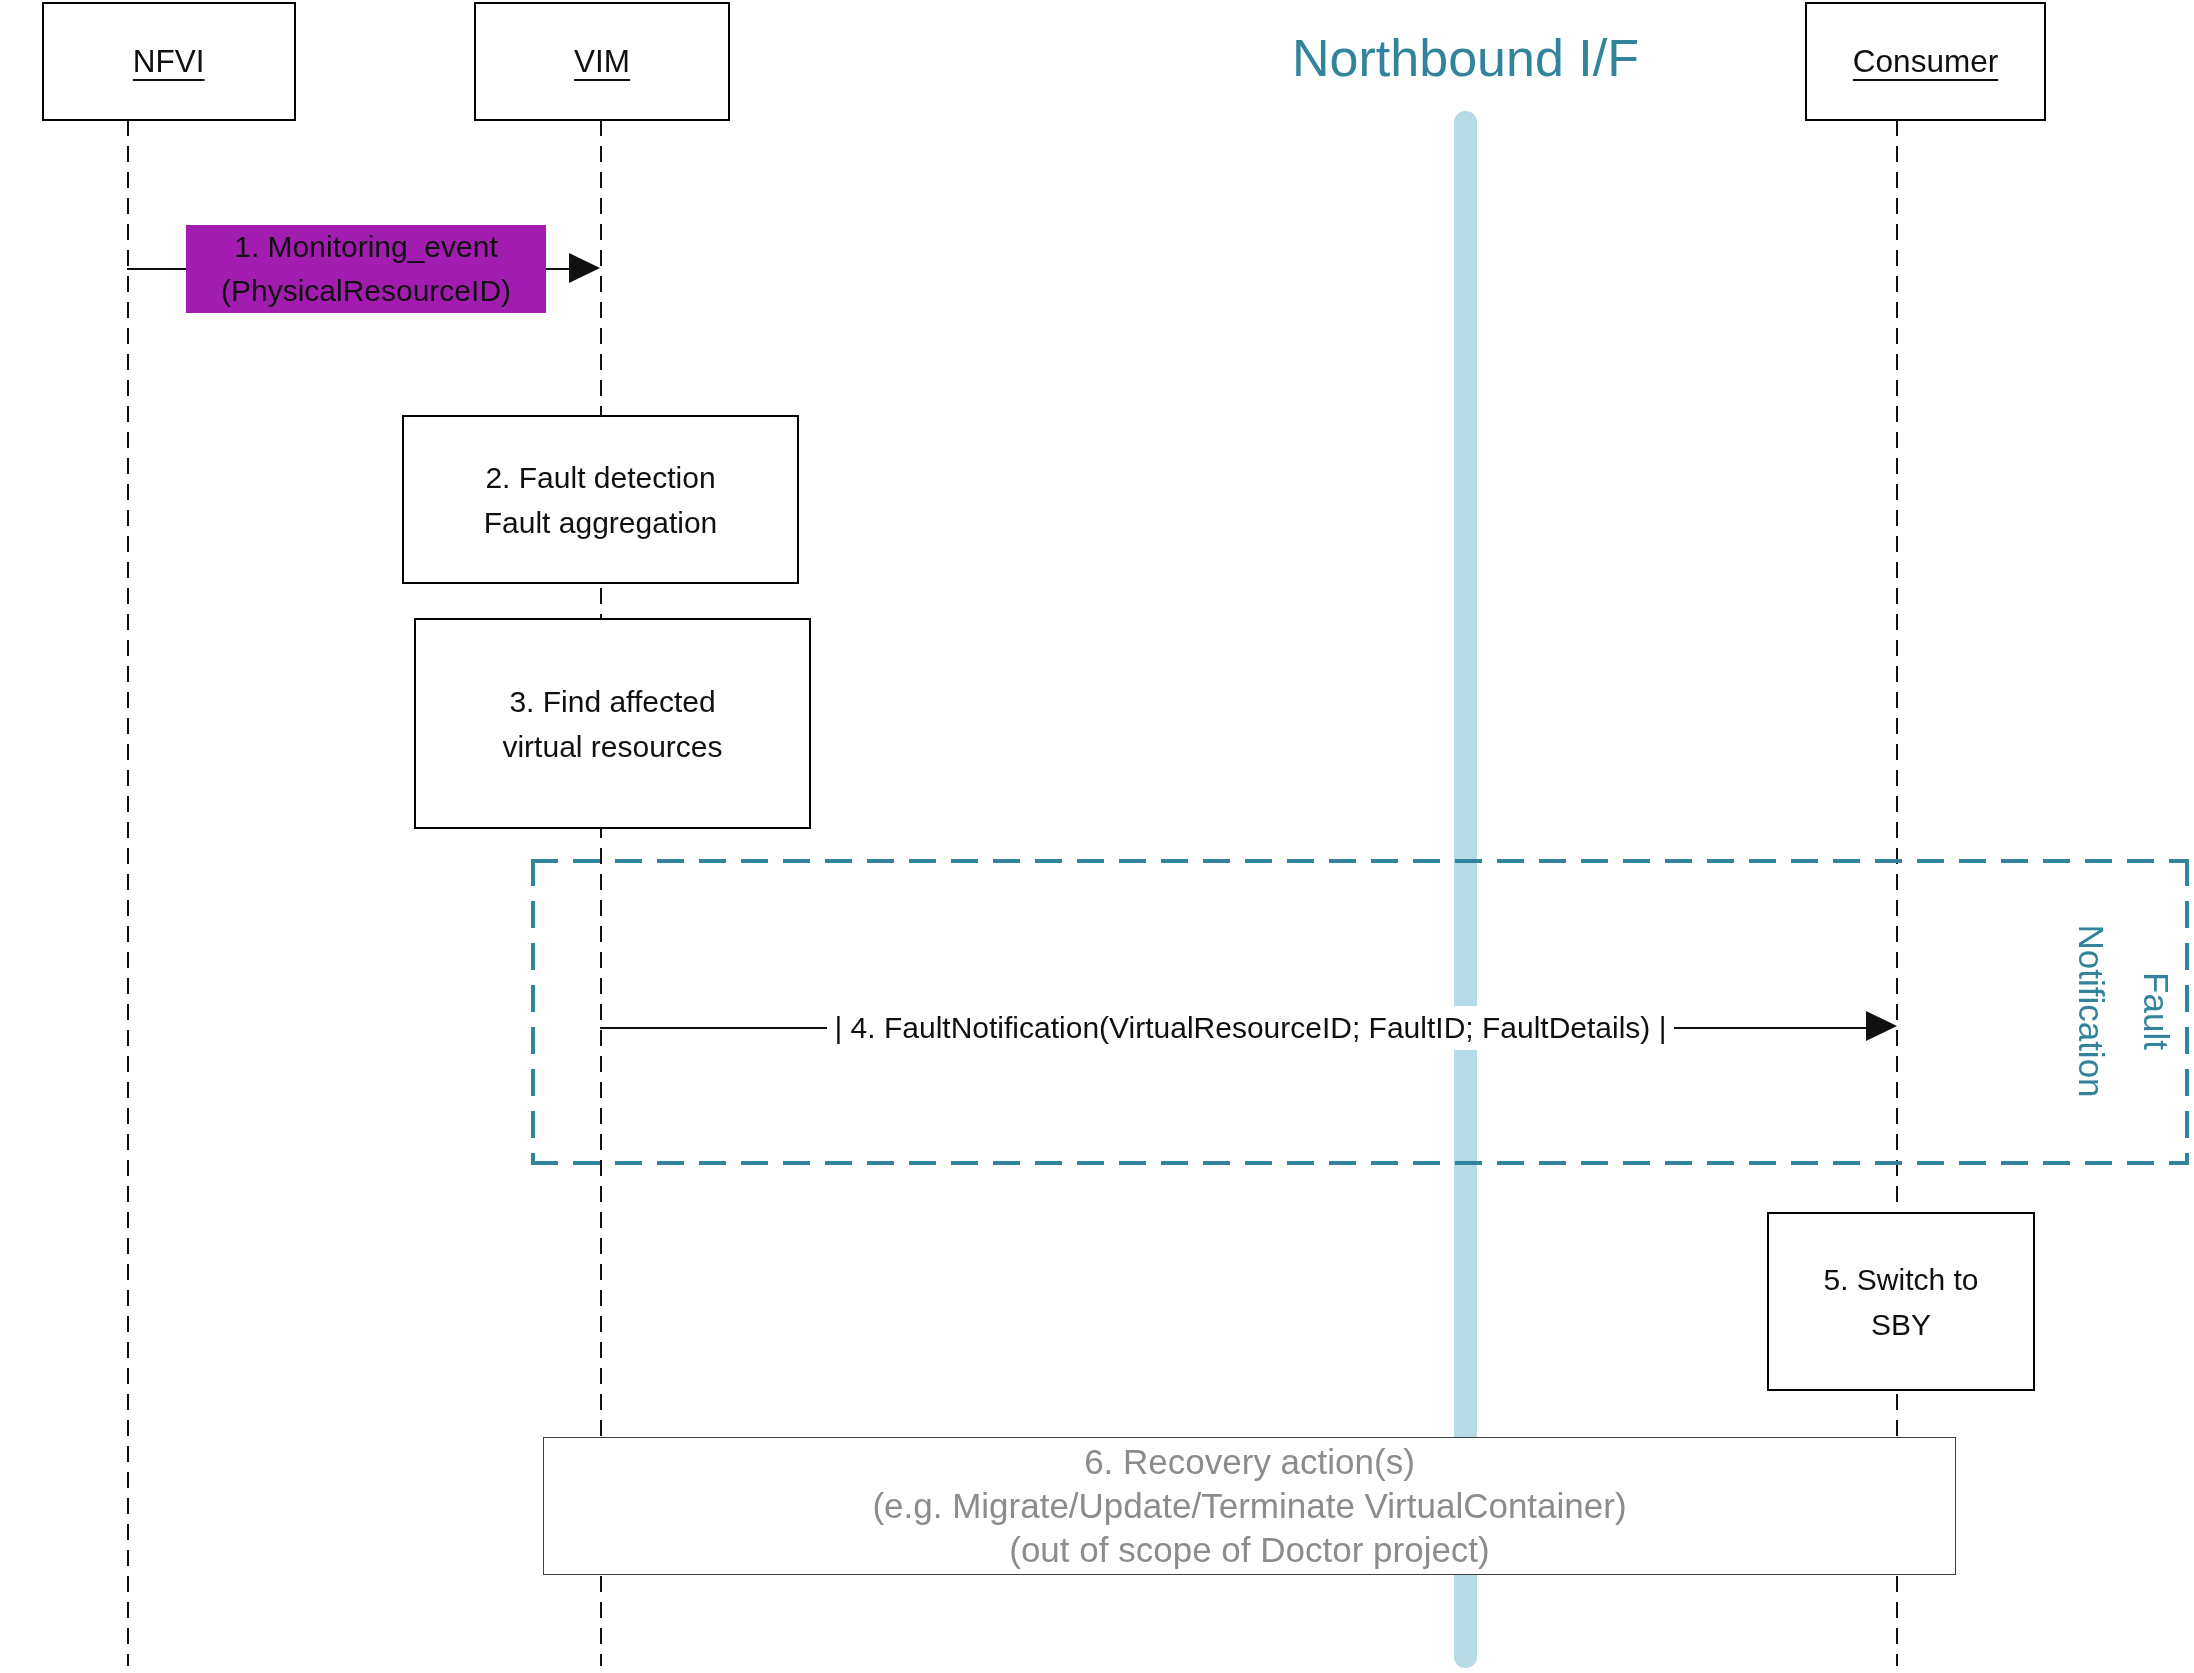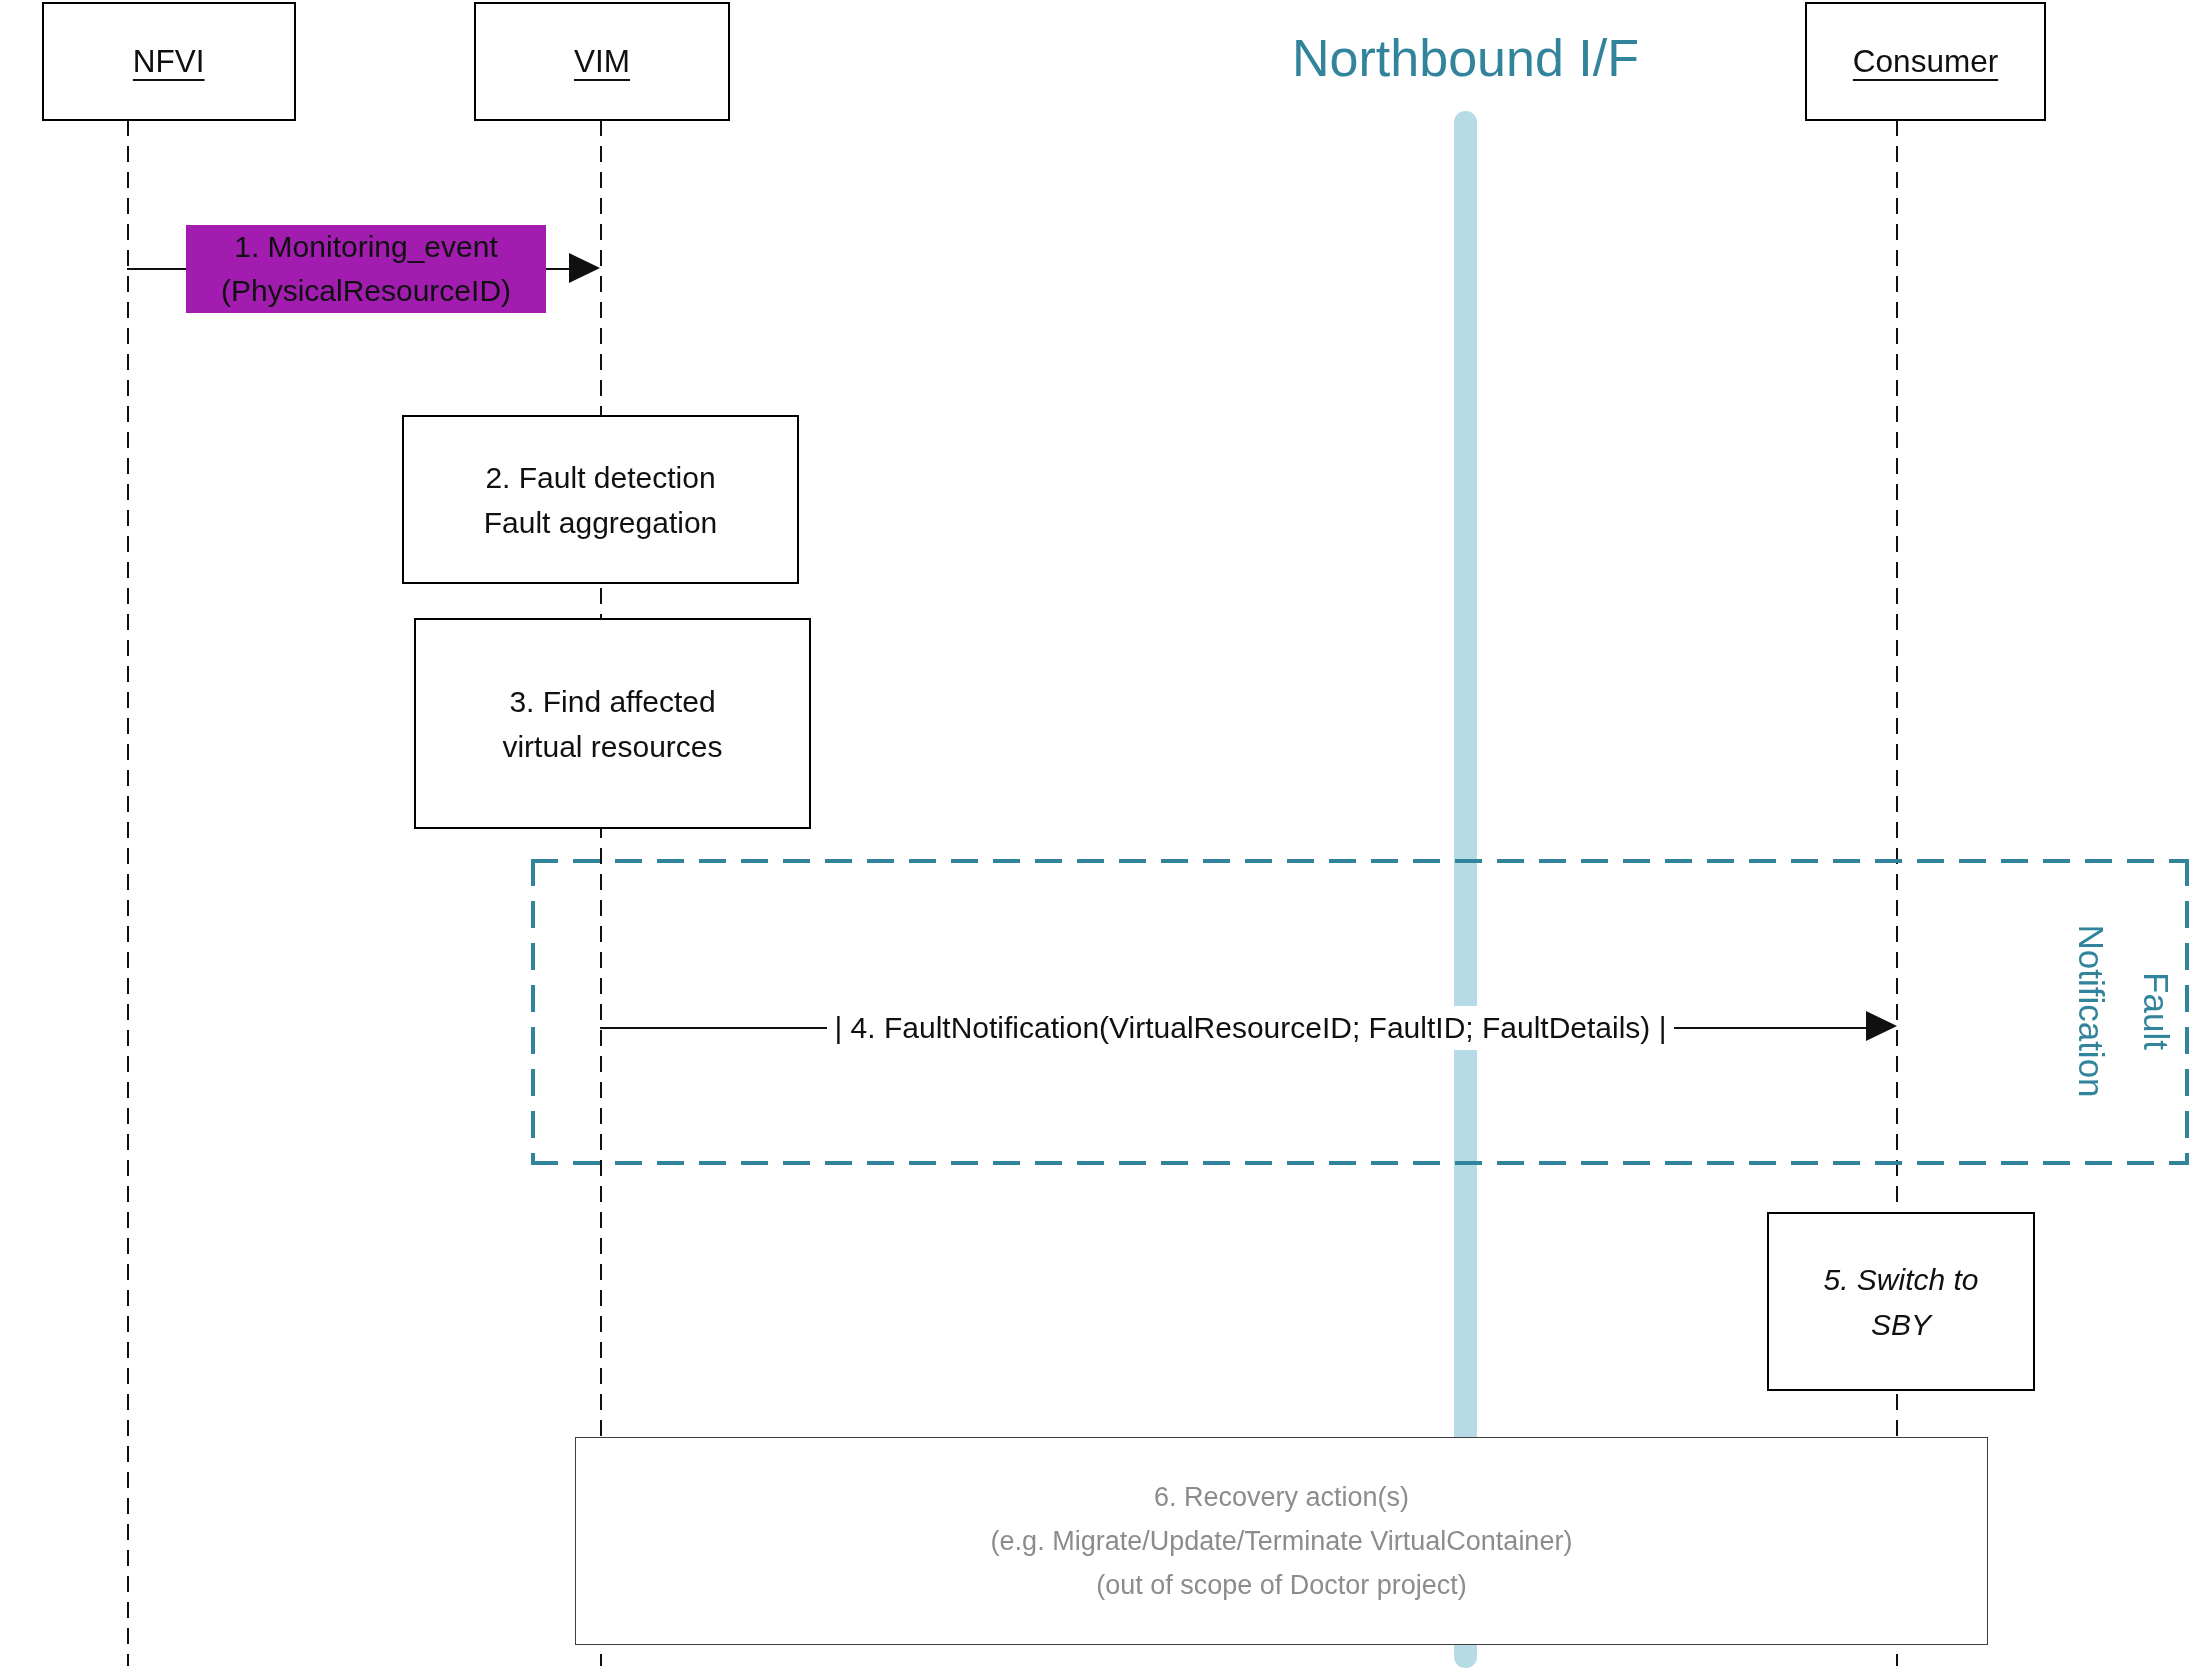--- a/index.html
+++ b/index.html
@@ -110,28 +110,27 @@
     box-sizing:border-box;
     display:flex; flex-direction:column;
     align-items:center; justify-content:center;
     font-size:30px;
     line-height:45px;
     text-align:center;
     z-index:4;
   }
   .abox.a2{left:402px;  top:415px;  width:397px; height:169px;}
   .abox.a3{left:402px;  top:618px; width:397px; height:211px;margin-left:12px;}
-  .abox.a5{left:1767px; top:1212px; width:268px; height:179px;font-style:italic;}
+  .abox.a5{left:1767px; top:1212px; width:268px; height:179px;}
   .abox.a6{
-    left:543px; top:1437px; width:1413px; height:208px;
+    left:543px; top:1437px; width:1413px; height:138px;
     border:1.7px solid var(--gray-border);
     color:var(--gray-text);
-    font-size:27px;
+    font-size:35px;
     line-height:44px;
-    margin-left:32px;
   }
   
   .frame{
     position:absolute;
     left:531px; top:859px;
     width:1658px; height:306px;
     z-index:2;
   }
   .frame .edge{position:absolute; background:none;}
   .frame .edge.top, .frame .edge.bottom{

